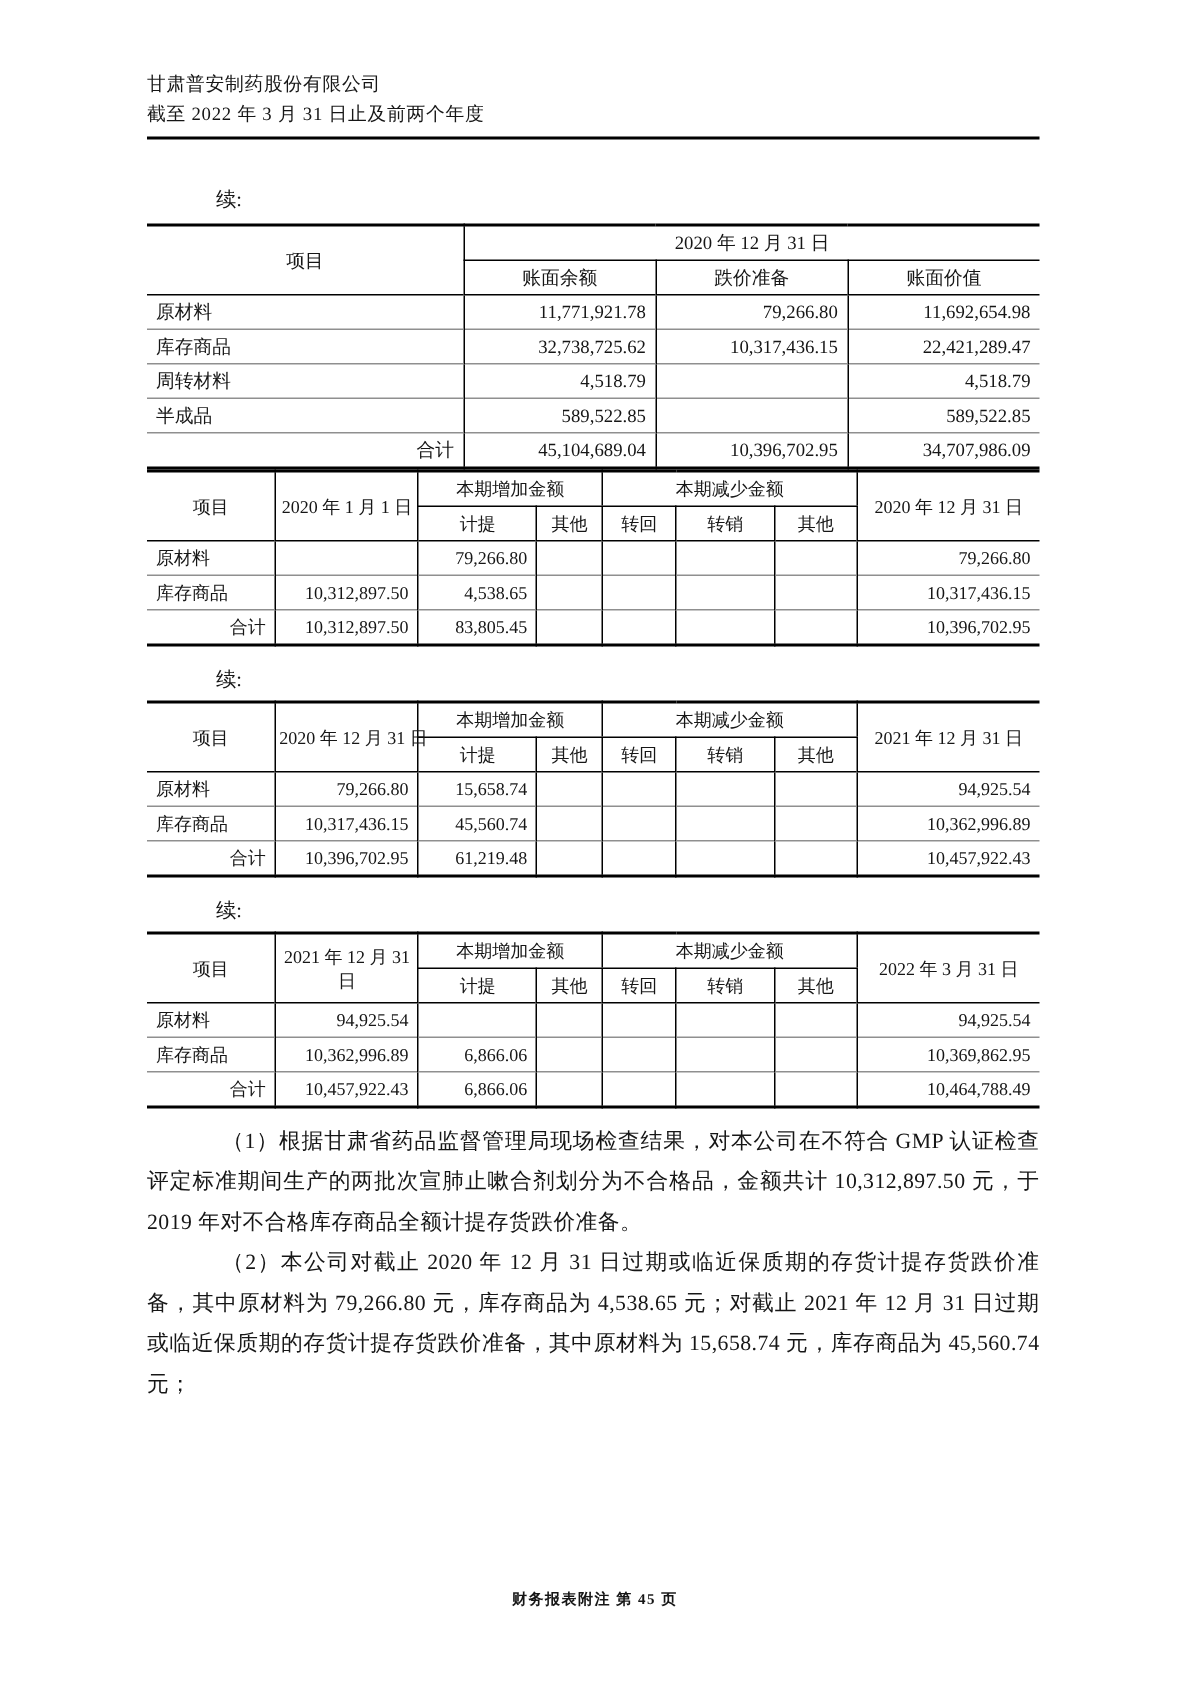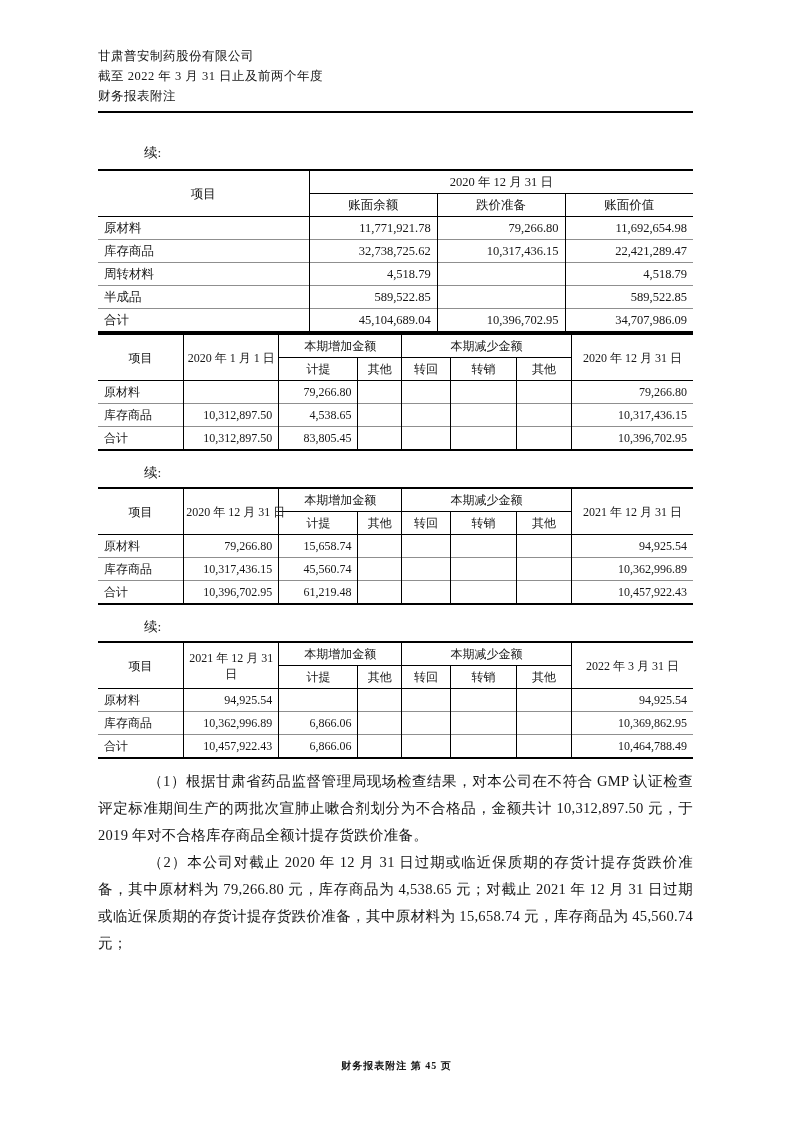--- a/index.html
+++ b/index.html
@@ -30,40 +30,39 @@
   .mt th { font-size:12px; padding:3px 2px; }
   .mt td { font-size:12px; }
   .t1 th, .t1 td, .mt th, .mt td { border-left:1px solid #000; }
   .no-l { border-left:none !important; }
   .date-th { border-bottom:1px solid #000; }
   .span-th { border-bottom:1px solid #000; }
   .tbl tbody tr:first-child td { border-top:1px solid #000; }
   .tbl tbody tr + tr td { border-top:1px solid #8f8f8f; }
   .num { text-align:right; }
   .item { text-align:left; }
-  .ctr { text-align:left; }
+  .ctr { text-align:right; }
   .nw { white-space:nowrap; }
   
   .notes { margin-top:9px; }
   .para { margin:0; font-size:14.5px; line-height:27px; text-align:justify; text-indent:50px; letter-spacing:0.3px; }
   
   .page-footer {
     position:absolute; left:0; right:0; bottom:49px;
     text-align:center; font-size:10px; font-weight:bold; letter-spacing:1px;
   }
 </style>
 </head>
 <body>
 
 <div class="page">
 
   <div class="doc-header">
     <div class="line">甘肃普安制药股份有限公司</div>
     <div class="line">截至 2022 年 3 月 31 日止及前两个年度</div>
-    <div class="line">财务报表附注</div>
   </div>
 
   <div class="cont-label">续:</div>
 
   <table class="tbl t1">
     <colgroup>
         <col style="width:35.5%">
         <col style="width:21.5%">
         <col style="width:21.5%">
         <col style="width:21.5%">

